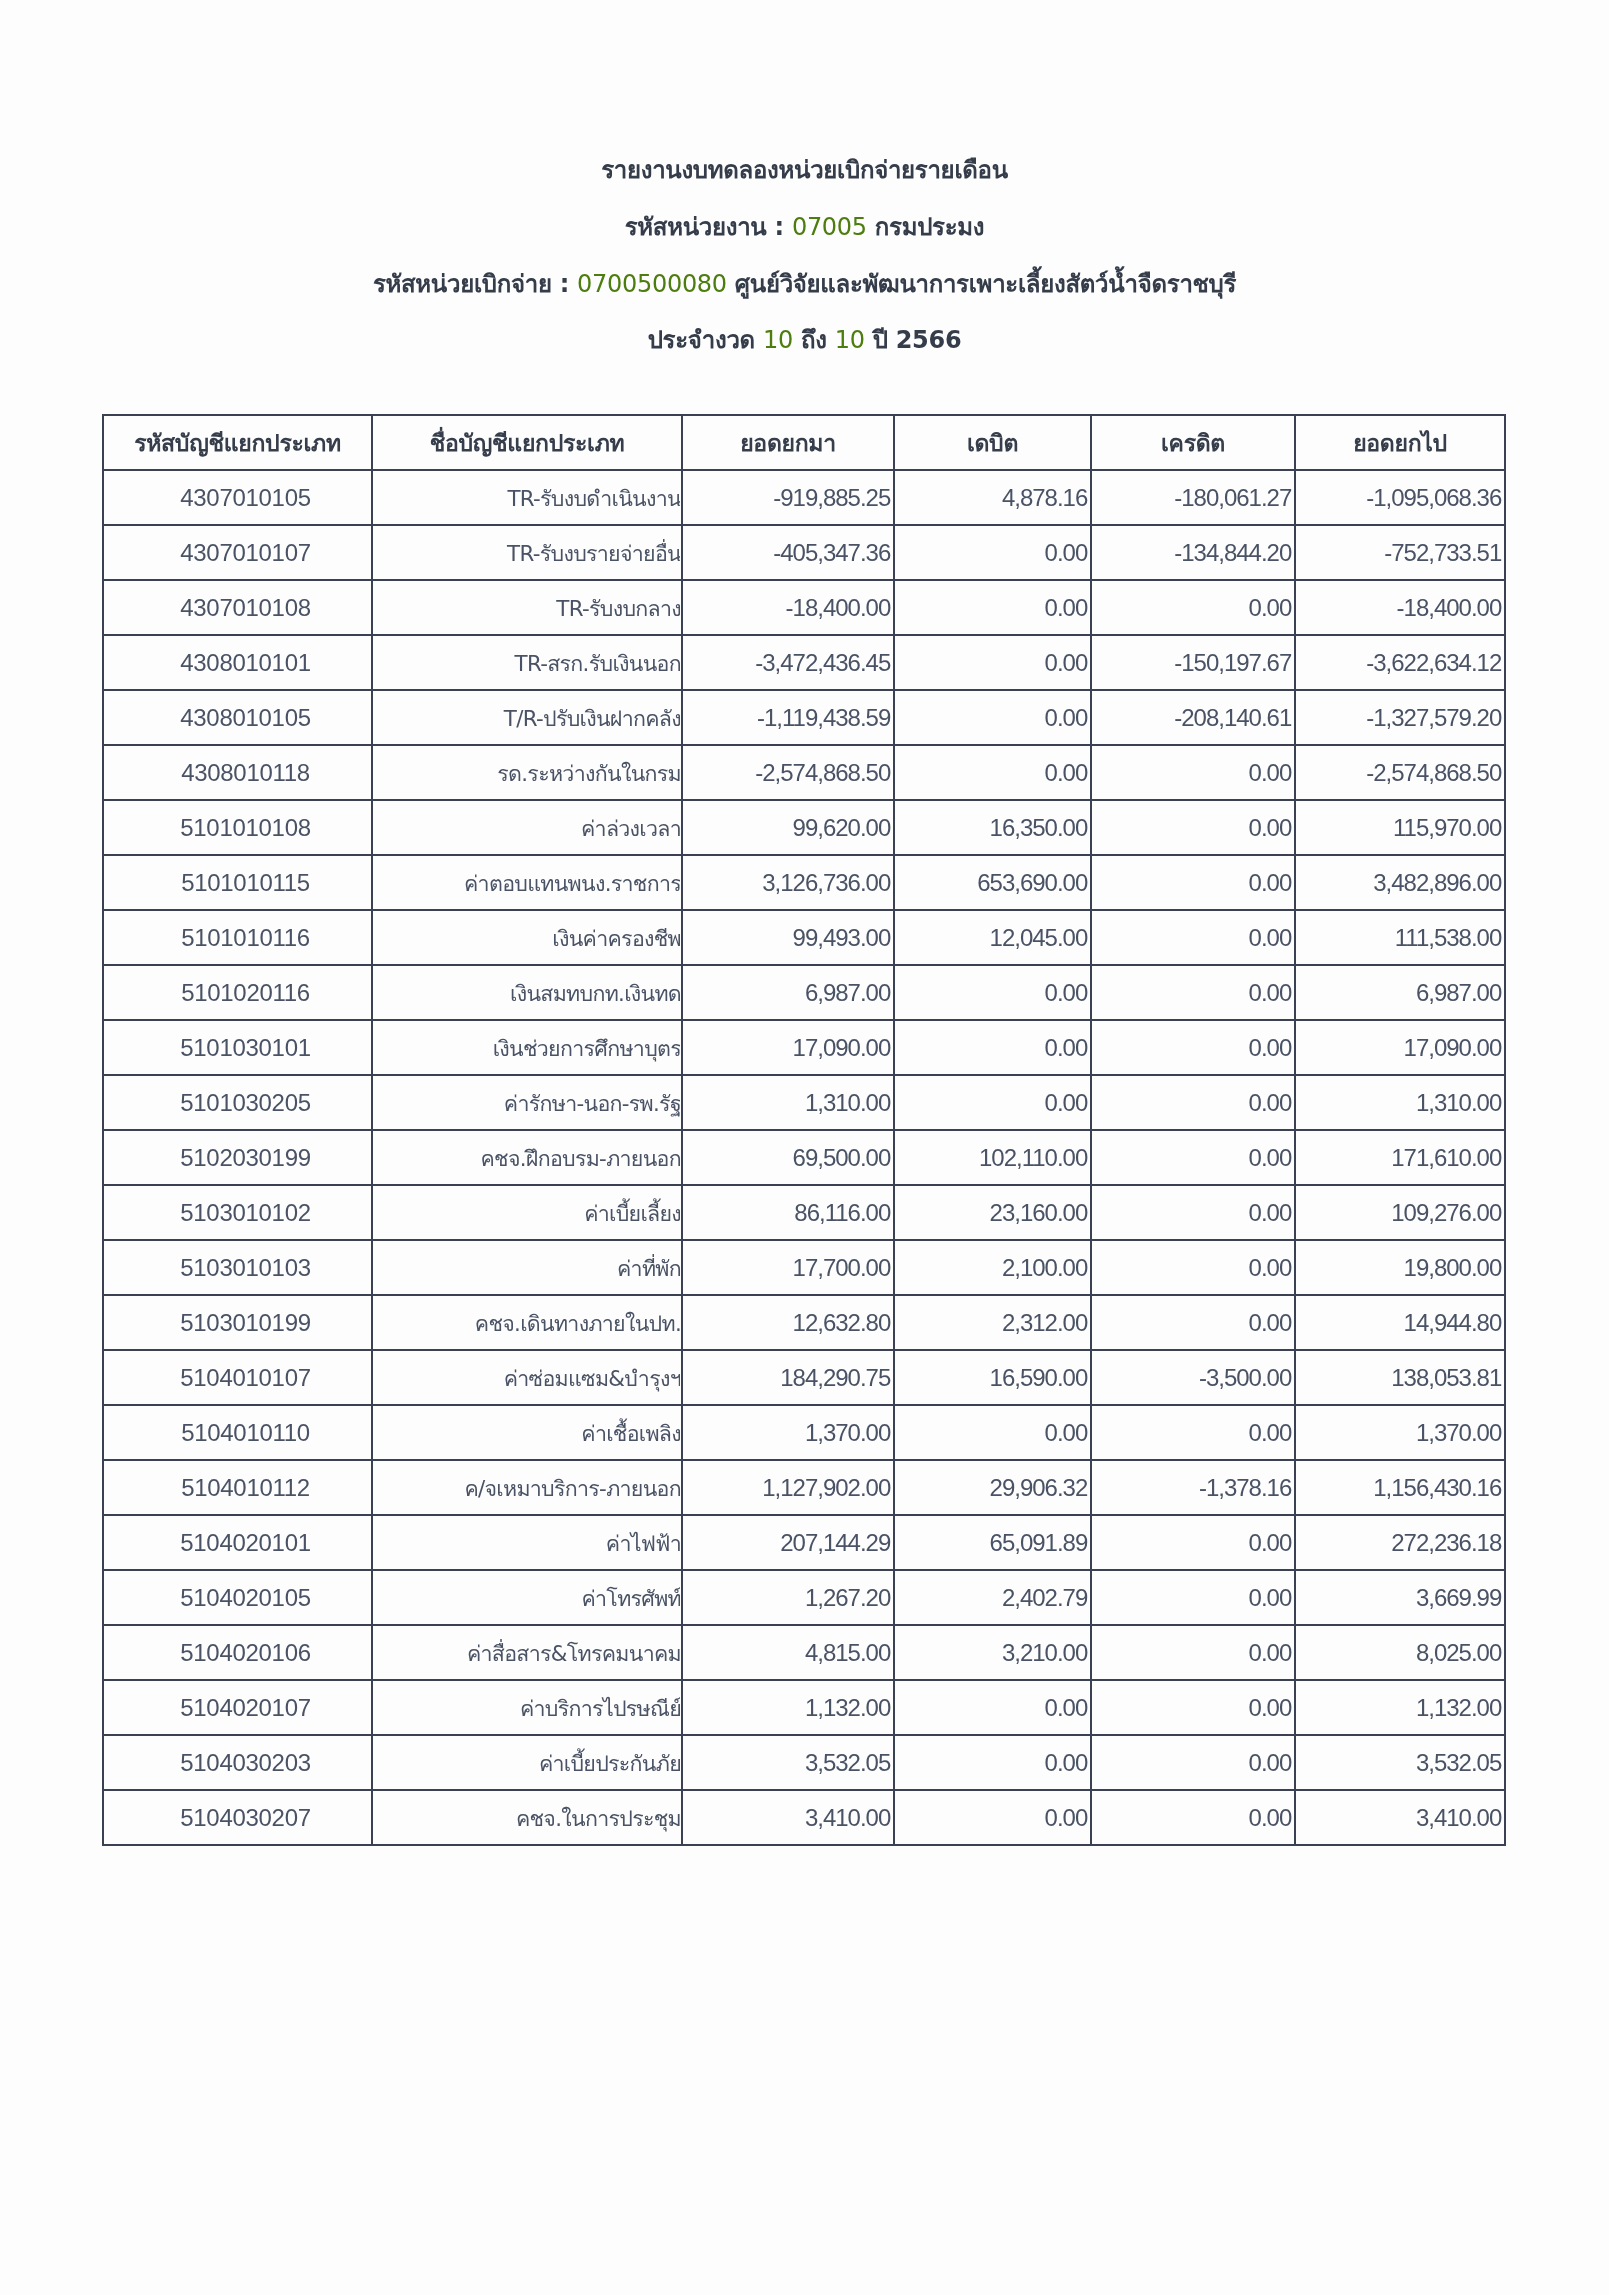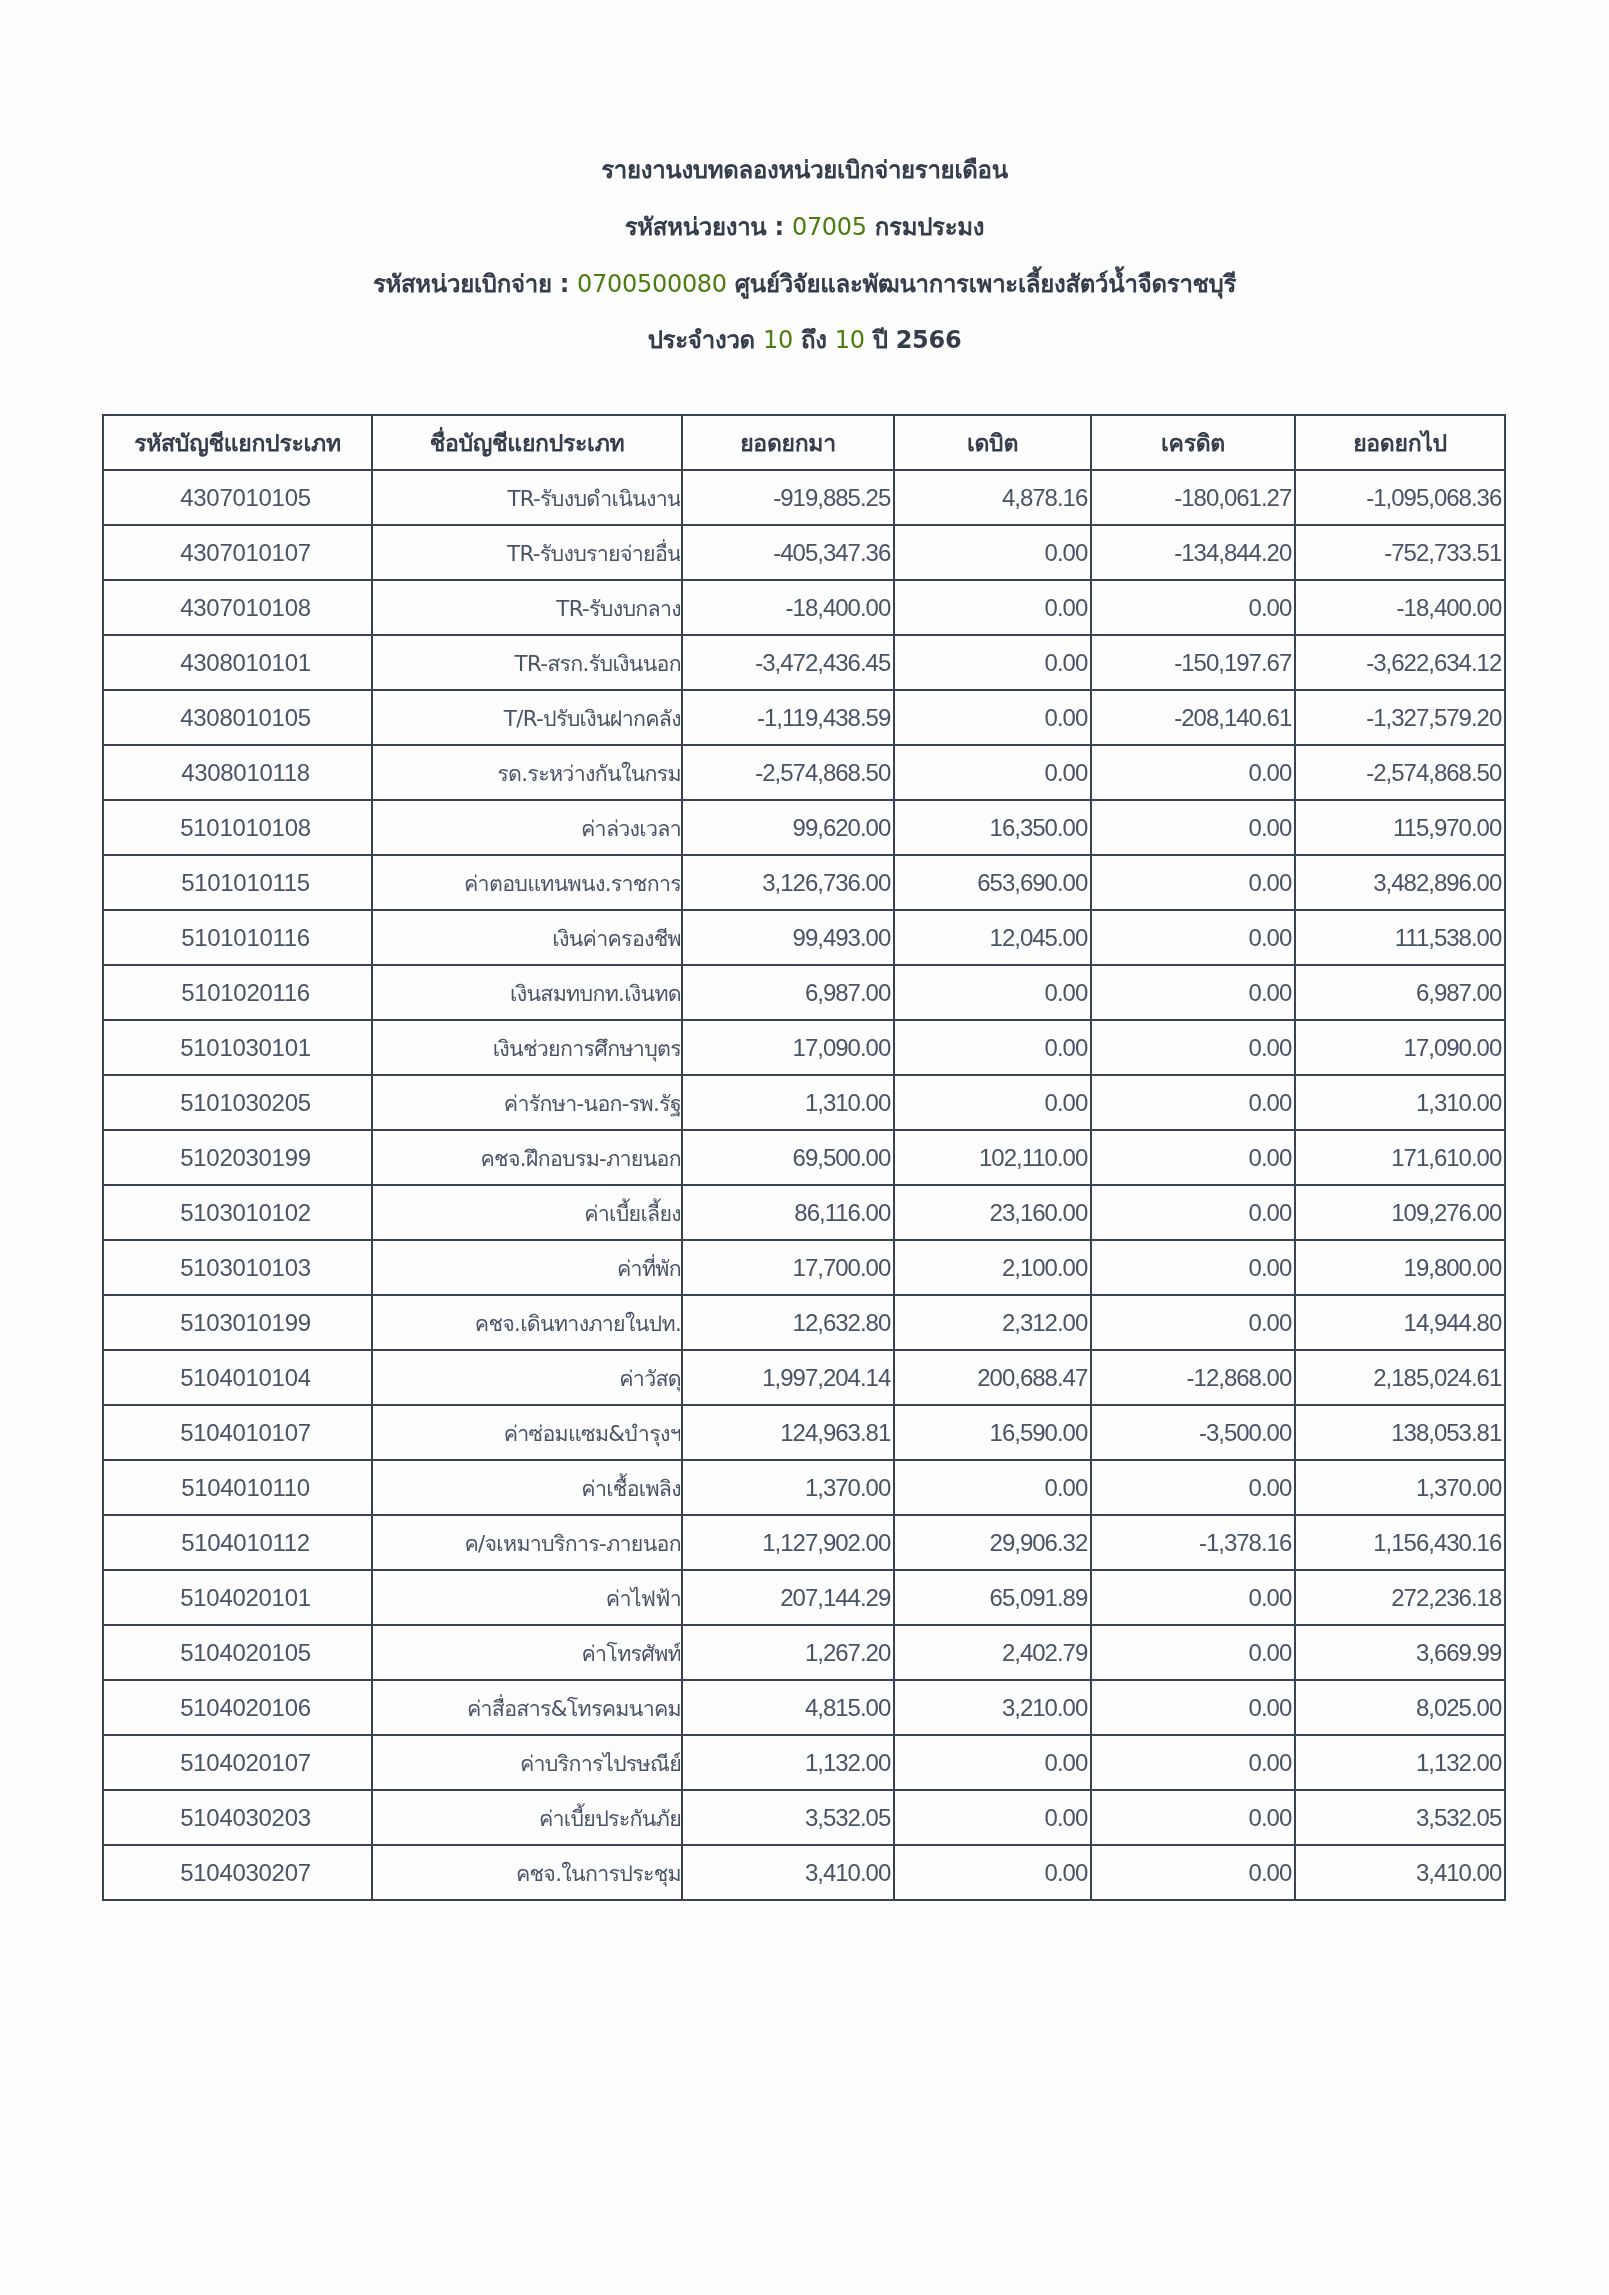--- a/index.html
+++ b/index.html
@@ -264,31 +264,23 @@
       </tr>
       <tr>
         <td class="code">5103010199</td>
         <td class="name">คชจ.เดินทางภายในปท.</td>
         <td class="num">12,632.80</td>
         <td class="num">2,312.00</td>
         <td class="num">0.00</td>
         <td class="num">14,944.80</td>
       </tr>
       <tr>
-        <td class="code">5104010104</td>
-        <td class="name">ค่าวัสดุ</td>
-        <td class="num">1,997,204.14</td>
-        <td class="num">200,688.47</td>
-        <td class="num">-12,868.00</td>
-        <td class="num">2,185,024.61</td>
-      </tr>
-      <tr>
         <td class="code">5104010107</td>
         <td class="name">ค่าซ่อมแซม&amp;บำรุงฯ</td>
-        <td class="num">124,963.81</td>
+        <td class="num">184,290.75</td>
         <td class="num">16,590.00</td>
         <td class="num">-3,500.00</td>
         <td class="num">138,053.81</td>
       </tr>
       <tr>
         <td class="code">5104010110</td>
         <td class="name">ค่าเชื้อเพลิง</td>
         <td class="num">1,370.00</td>
         <td class="num">0.00</td>
         <td class="num">0.00</td>

